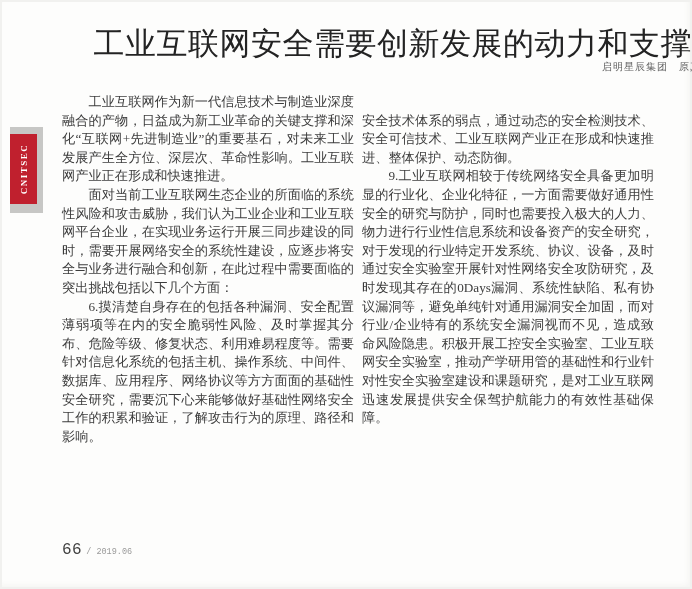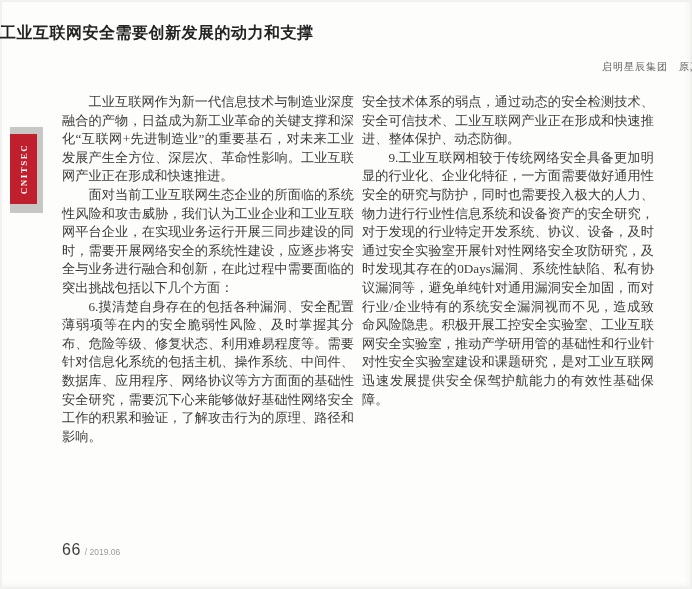--- a/index.html
+++ b/index.html
@@ -23,45 +23,45 @@
   }
   .side-tab-text{
     position:absolute;left:50%;top:50%;
     transform:translate(-50%,-50%) rotate(-90deg);
     white-space:nowrap;
     color:#fff;font-size:9px;font-weight:bold;letter-spacing:1.5px;
     font-family:"Liberation Serif","DejaVu Serif",serif;
   }
   .title{
     position:absolute;top:23px;left:0;width:100%;margin:0;
-    text-align:left;
+    text-align:right;
     font-family:"Liberation Sans","DejaVu Sans",sans-serif;
-    font-size:16px;font-weight:bold;color:#232323;letter-spacing:0.5px;
+    font-size:31px;font-weight:normal;color:#232323;letter-spacing:0.5px;
   }
   .byline{
     position:absolute;top:60px;left:9px;width:100%;
     text-align:right;
     font-size:10px;color:#5c5c5c;letter-spacing:1px;
     font-family:"Liberation Sans","DejaVu Sans",sans-serif;
   }
   .columns{
     position:absolute;left:62px;top:93px;width:592px;
-    display:flex;gap:8px;
+    display:flex;gap:8px;align-items:center;
   }
   .col{width:292px;}
   .para{
     margin:0;
     font-size:13.2px;line-height:18.6px;color:#3c3c3c;
     text-align:justify;
     font-family:"Liberation Serif","DejaVu Serif",serif;
   }
   .para.indent{text-indent:2em;}
   .footer{
     position:absolute;left:62px;top:541px;
-    font-family:Liberation Sans, sans-serif;
+    font-family:Liberation Mono, monospace;
   }
   .pagenum{font-size:16px;color:#3f3f3f;letter-spacing:0.5px;}
   .issue{font-size:8.5px;color:#9a9a9a;margin-left:4px;}
 </style>
 </head>
 <body>
 
 <div class="sheet">
 
   <div class="side-tab-shadow"></div>

